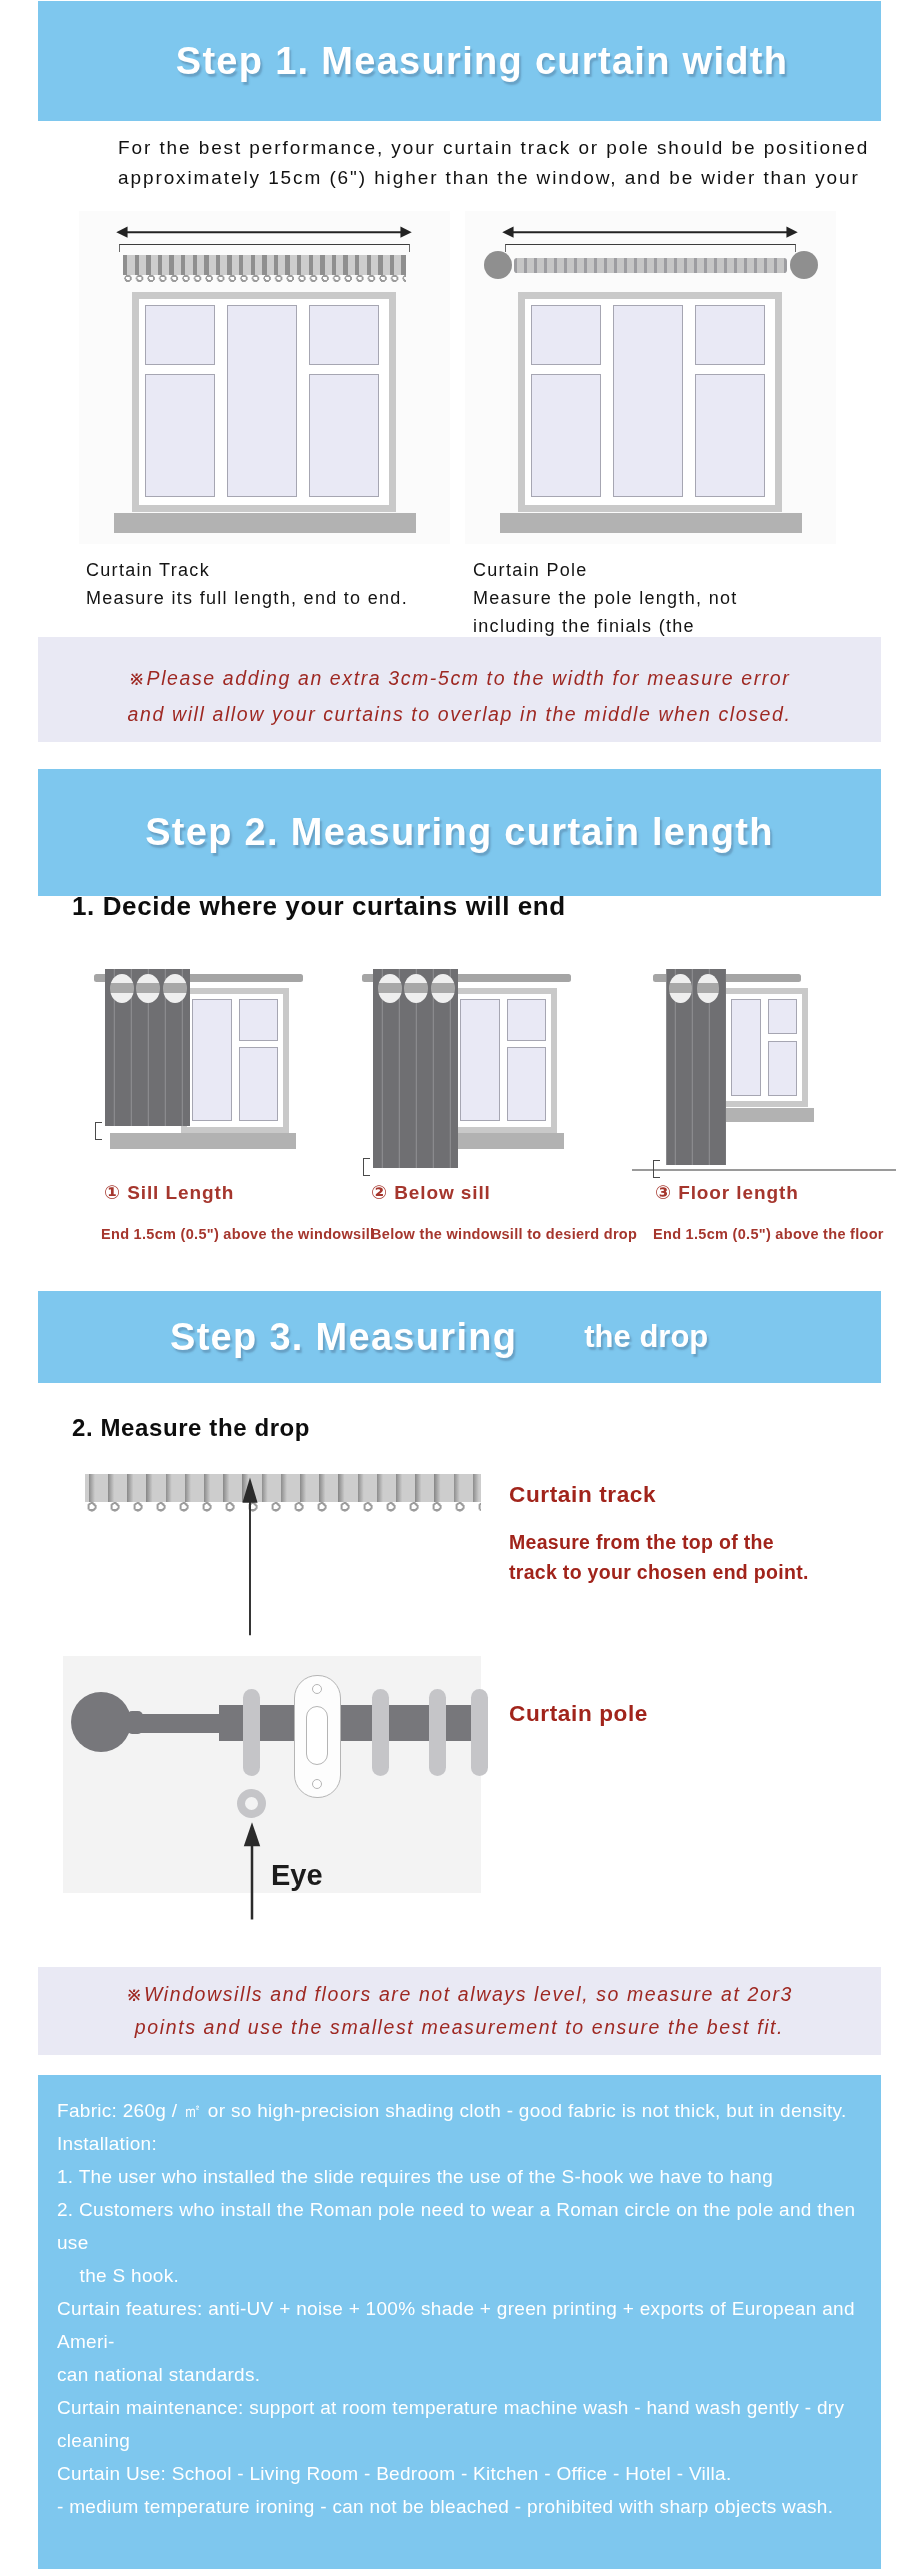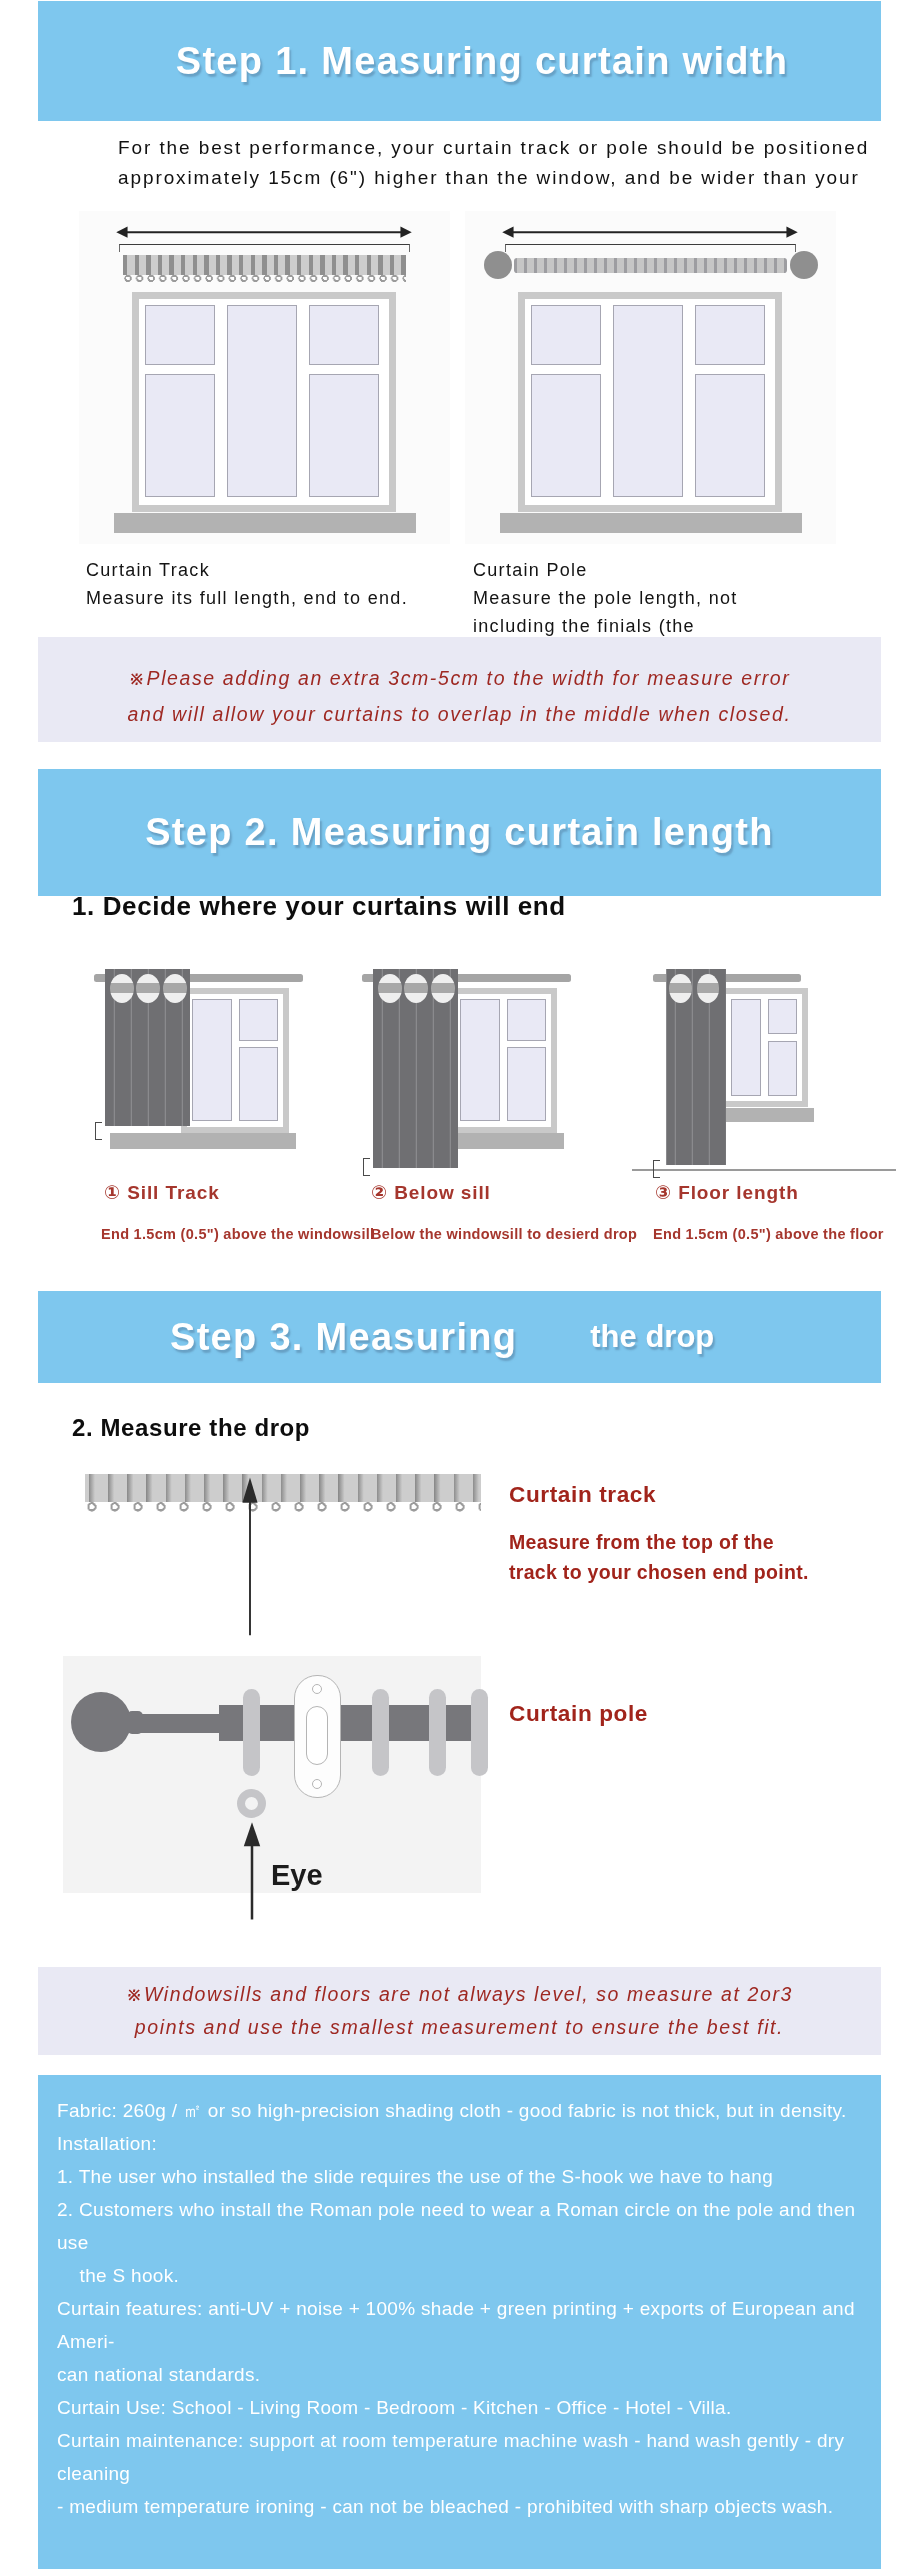--- a/index.html
+++ b/index.html
@@ -16,21 +16,21 @@
   *{margin:0;padding:0;box-sizing:border-box;}
   body{background:#ffffff;font-family:"Liberation Sans","DejaVu Sans",sans-serif;}
   .page{position:relative;width:910px;height:2576px;background:#ffffff;overflow:hidden;}
 
   
   .band{position:absolute;left:38px;width:843px;background:var(--header-blue);
         display:flex;align-items:center;justify-content:center;}
   .band .bt{color:#ffffff;font-weight:bold;font-size:38px;letter-spacing:1.3px;
         text-shadow:1.9px 2.5px 1.9px rgba(90,140,175,.65);}
   .band.left-align{justify-content:flex-start;padding-left:132px;}
-  .band .bt.sub{font-size:31px;letter-spacing:0;margin-left:29px;}
+  .band .bt.sub{font-size:31px;letter-spacing:0;margin-left:23px;}
 
   .intro{position:absolute;left:86px;top:133px;width:774px;font-size:19px;line-height:30px;
          letter-spacing:1.9px;color:#111;margin-left:32px;}
 
   
   .panel{position:absolute;top:211px;width:371px;height:333px;background:#fbfbfb;}
   .h-arrow{position:absolute;left:36px;top:12.6px;}
   .mbracket{position:absolute;left:40px;top:33px;width:291px;height:8.2px;
             border-top:1.9px solid #3c3c3c;border-left:1.3px solid #6a6a6a;border-right:1.3px solid #6a6a6a;}
   .trackbar{position:absolute;left:44px;top:44px;width:283px;height:20px;background-color:#cdcdcd;
@@ -213,21 +213,21 @@
     <div class="sill2" style="left:62px;top:153px;width:104px;height:14px;"></div>
     <div class="pole2" style="left:5px;width:148px;"></div>
     <div class="floorline" style="left:-15.7px;top:214px;width:264px;"></div>
     <div class="curtain" style="left:17.6px;width:60px;height:196px;">
       <span class="grommet" style="left:3.8px;width:22.6px;"></span>
       <span class="grommet" style="left:31px;width:22.6px;"></span>
     </div>
     <div class="bracket2" style="left:5px;top:205px;"></div>
   </div>
 
-  <div class="optlabel" style="left:104px;">① Sill Track</div>
+  <div class="optlabel" style="left:104px;">① Sill Length</div>
   <div class="optlabel" style="left:371px;">② Below sill</div>
   <div class="optlabel" style="left:655px;">③ Floor length</div>
   <div class="optcap" style="left:101px;">End 1.5cm (0.5") above the windowsill</div>
   <div class="optcap" style="left:371px;">Below the windowsill to desierd drop</div>
   <div class="optcap" style="left:653px;">End 1.5cm (0.5") above the floor</div>
 
   <div class="band left-align" style="top:1291px;height:92px;gap:44px;">
     <span class="bt">Step 3. Measuring</span>
     <span class="bt sub">the drop</span>
   </div>
@@ -274,19 +274,19 @@
   </div>
 
   <div class="footer">
     <div class="fline">Fabric: 260g / ㎡ or so high-precision shading cloth - good fabric is not thick, but in density.</div>
     <div class="fline">Installation:</div>
     <div class="fline">1. The user who installed the slide requires the use of the S-hook we have to hang</div>
     <div class="fline">2. Customers who install the Roman pole need to wear a Roman circle on the pole and then use</div>
     <div class="fline indent">the S hook.</div>
     <div class="fline">Curtain features: anti-UV + noise + 100% shade + green printing + exports of European and Ameri-</div>
     <div class="fline">can national standards.</div>
+    <div class="fline">Curtain maintenance: support at room temperature machine wash - hand wash gently - dry cleaning</div>
     <div class="fline">Curtain Use: School - Living Room - Bedroom - Kitchen - Office - Hotel - Villa.</div>
-    <div class="fline">Curtain maintenance: support at room temperature machine wash - hand wash gently - dry cleaning</div>
     <div class="fline">- medium temperature ironing - can not be bleached - prohibited with sharp objects wash.</div>
   </div>
 
 </div>
 
 
 </body></html>

